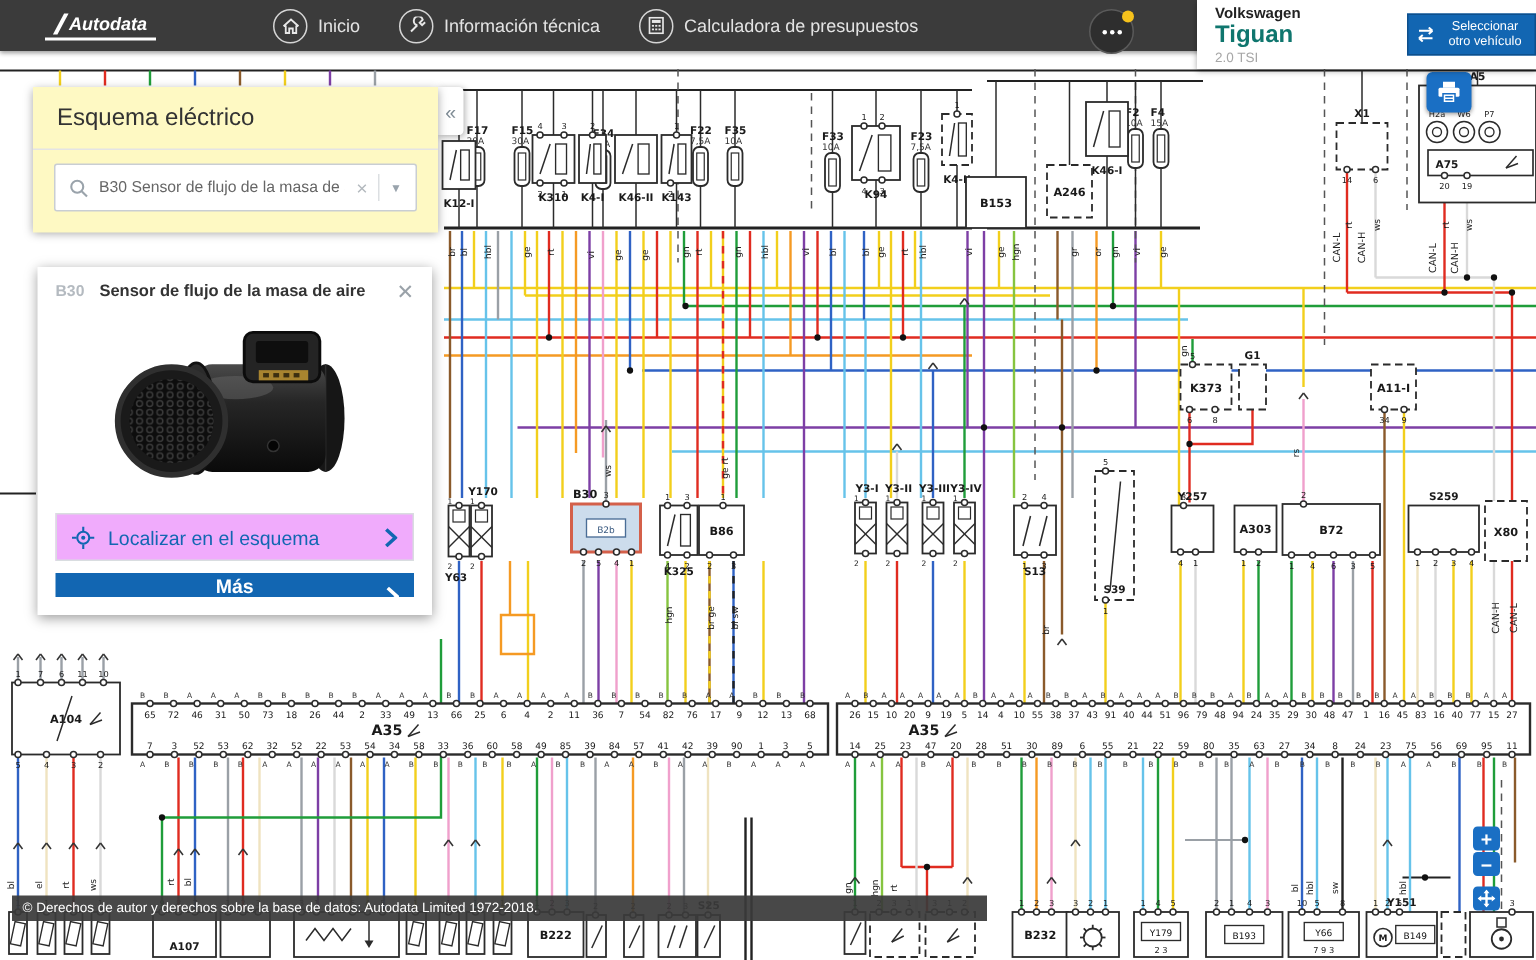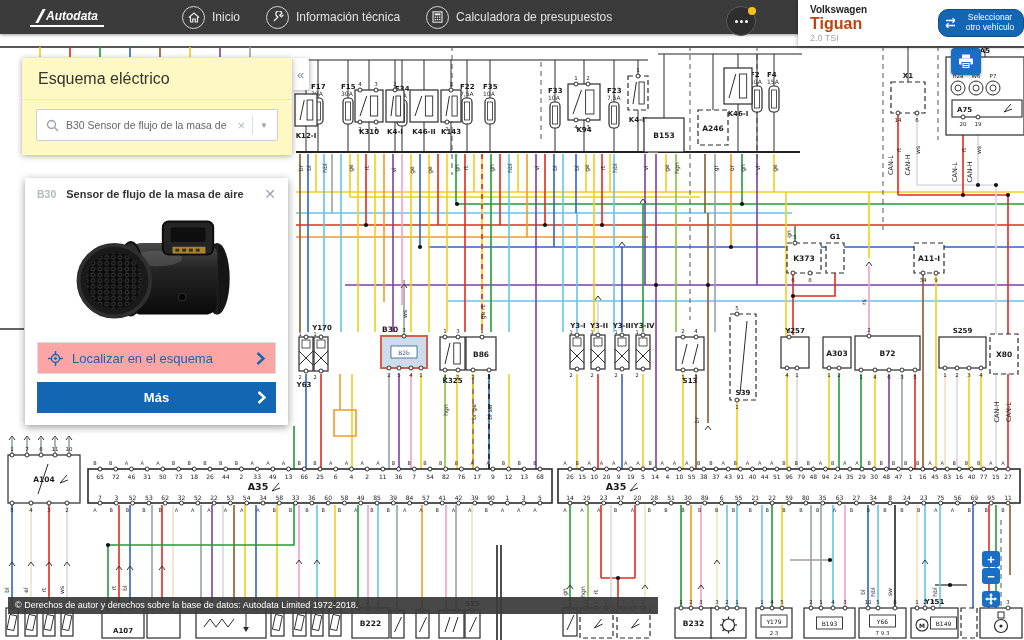--- a/index.html
+++ b/index.html
@@ -22,24 +22,24 @@
   .more-circle{position:absolute;left:726px;top:6px;width:28px;height:28px;background:#2e2e2e;
                border:1px solid #5a5a5a;border-radius:50%;z-index:26;cursor:pointer;}
   .more-dots{position:absolute;left:0;top:0;width:100%;height:100%;display:flex;align-items:center;
              justify-content:center;gap:2px;}
   .more-dots i{width:3px;height:3px;background:#fff;border-radius:50%;}
   .ndot{position:absolute;right:-1px;top:0;width:8px;height:8px;background:#f6c21c;border-radius:50%;}
 
   .vehicle-panel{position:absolute;right:0;top:0;width:226px;height:46px;background:#fff;z-index:25;
                  box-shadow:0 1px 4px rgba(0,0,0,.35);}
   .v-make{position:absolute;left:12px;top:4px;font-size:10px;font-weight:bold;color:#222;}
-  .v-model{position:absolute;left:12px;top:15px;font-size:16px;font-weight:bold;color:#c2410c;}
+  .v-model{position:absolute;left:12px;top:15px;font-size:16px;font-weight:bold;color:#0f766e;}
   .v-engine{position:absolute;left:12px;top:33px;font-size:9px;color:#a7a7a7;}
   .v-select{position:absolute;left:140px;top:9px;width:86px;height:28px;background:#1266b2;
-            border:1px solid #0d4f8c;border-radius:10px;color:#fff;font-size:8.5px;line-height:1.15;
+            border:1px solid #0d4f8c;border-radius:0;color:#fff;font-size:8.5px;line-height:1.15;
             display:flex;align-items:center;gap:5px;padding:4px 5px;cursor:pointer;
             font-family:"Liberation Sans",sans-serif;}
   .v-select span{text-align:center;flex:1;}
 
   
   .side-panel{position:absolute;left:22px;top:58px;width:270px;background:#fef9c3;z-index:10;
               box-shadow:0 1px 6px rgba(0,0,0,.35);}
   .sp-title{padding:12px 16px 11px;font-size:16px;color:#333;border-bottom:1px solid #e4e4e4;}
   .sp-sub{padding:10px 16px 0;font-size:11px;color:#555;}
   .sp-search{margin:9px 14px 14px;height:30px;border:1px solid #c9ced3;border-radius:2px;
@@ -54,23 +54,23 @@
 
   
   .popup{position:absolute;left:25px;top:178px;width:263px;background:#fff;z-index:10;
          box-shadow:0 2px 8px rgba(0,0,0,.4);}
   .pp-head{display:flex;align-items:center;padding:9px 12px 5px;}
   .pp-code{color:#b4bac0;font-size:10.5px;font-weight:bold;margin-right:10px;}
   .pp-title{font-size:11px;font-weight:bold;color:#333;flex:1;}
   .pp-close{color:#9aa2a9;font-size:14px;cursor:pointer;line-height:1;}
   .pp-img{display:flex;justify-content:center;padding:2px 0 4px;}
   .pp-btn1{margin:4px 12px 0;height:30px;border:1px solid #d9dde0;display:flex;align-items:center;
-           padding:0 10px;gap:9px;color:#1266b2;font-size:13px;cursor:pointer;background:#fca5a5;}
+           padding:0 10px;gap:9px;color:#1266b2;font-size:13px;cursor:pointer;background:#f0abfc;}
   .pp-btn1 .grow{flex:1;}
-  .pp-btn2{margin:8px 12px 12px;height:31px;background:#1266b2;color:#fff;display:flex;
+  .pp-btn2{margin:8px 12px 12px;height:16px;background:#1266b2;color:#fff;display:flex;
            align-items:center;justify-content:center;font-size:13px;font-weight:bold;
            position:relative;cursor:pointer;}
   .pp-btn2 svg{position:absolute;right:10px;top:9px;}
 
   
   .print-btn{position:absolute;left:951px;top:48px;width:30px;height:27px;background:#1a6fc4;
              border-radius:4px;z-index:6;display:grid;place-items:center;cursor:pointer;
              box-shadow:0 1px 3px rgba(0,0,0,.4);}
   .zbtn{position:absolute;width:18px;height:16px;background:#1a6fc4;border-radius:3px;z-index:6;
         color:#fff;font-size:13px;font-weight:bold;display:grid;place-items:center;cursor:pointer;

